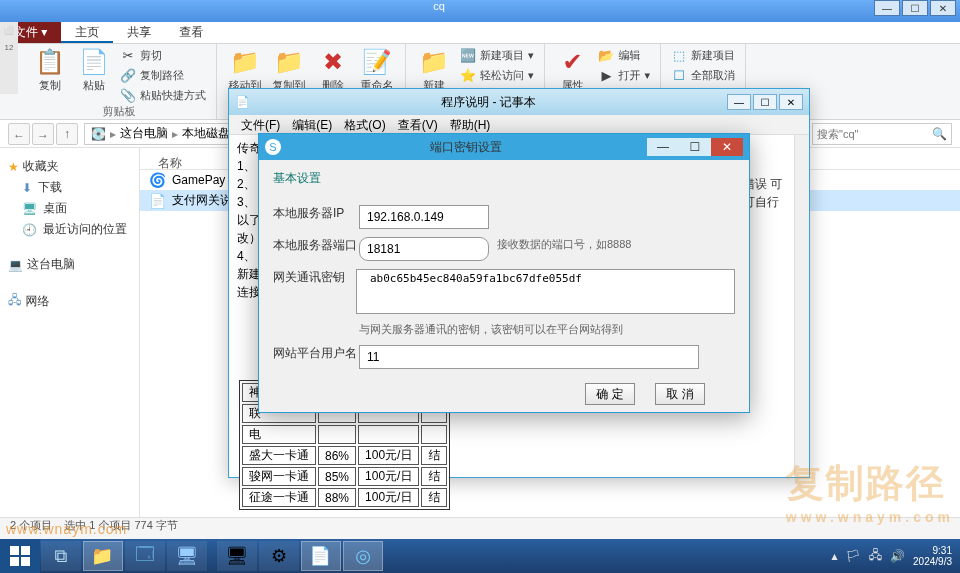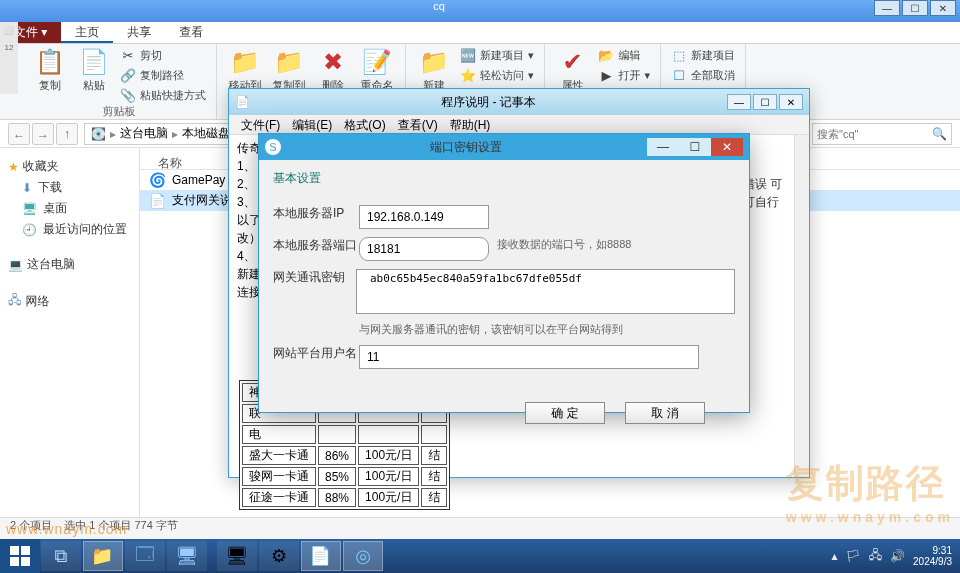--- a/index.html
+++ b/index.html
@@ -85,21 +85,21 @@
 .dtbb.max { background:#d6ecf7; color:#333;}
 .dtbb.close { background:#c94b3b; color:#fff;}
 .dlg-body { padding:10px 14px 8px 14px; }
 .fieldset-label { font-size:12px; color:#0f766e; margin-bottom:18px;}
 .form-row { display:flex; margin-bottom:8px; font-size:12px;}
 .form-row label { width:86px; text-align:left; color:#333;}
 .form-row input[type=text] { height:24px; border:1px solid #999; padding:0 7px; font-size:12px; background:#fff; }
 .form-row textarea { border:1px solid #999; font-size:11px; padding:2px 4px; font-family:monospace; resize:none; background:#fff;}
 .hint { font-size:11px; color:#666; }
 .dlg-buttons { display:flex; justify-content:flex-end; gap:20px; padding:6px 30px 0 0;}
-.dlg-btn { width:80px; height:22px; background:linear-gradient(#fdfdfd,#e6e6e6); border:1px solid #8a8a8a; font-size:12px; cursor:pointer;margin-top:19px;}
+.dlg-btn { width:50px; height:22px; background:linear-gradient(#fdfdfd,#e6e6e6); border:1px solid #8a8a8a; font-size:12px; cursor:pointer;}
 
 
 .watermark { position:absolute; right:6px; bottom:48px; font-size:38px; color:rgba(230,150,40,.35); font-weight:bold; letter-spacing:2px; pointer-events:none;}
 .watermark .sub { font-size:14px; display:block; text-align:right; color:rgba(230,150,40,.4); letter-spacing:4px;}
 .wm-left { position:absolute; left:6px; bottom:36px; font-size:14px; color:rgba(230,140,30,.7); letter-spacing:1px; pointer-events:none;}
 
 
 .taskbar { position:absolute; left:0; right:0; bottom:0; height:34px; background:linear-gradient(#2a5f9e,#1c3f6e); display:flex; align-items:center; }
 .start-btn { width:40px; height:34px; background:#1b4f8a; display:flex; align-items:center; justify-content:center; cursor:pointer;}
 .start-btn .win-logo { width:20px; height:20px; display:grid; grid-template:1fr 1fr/1fr 1fr; gap:2px;}

